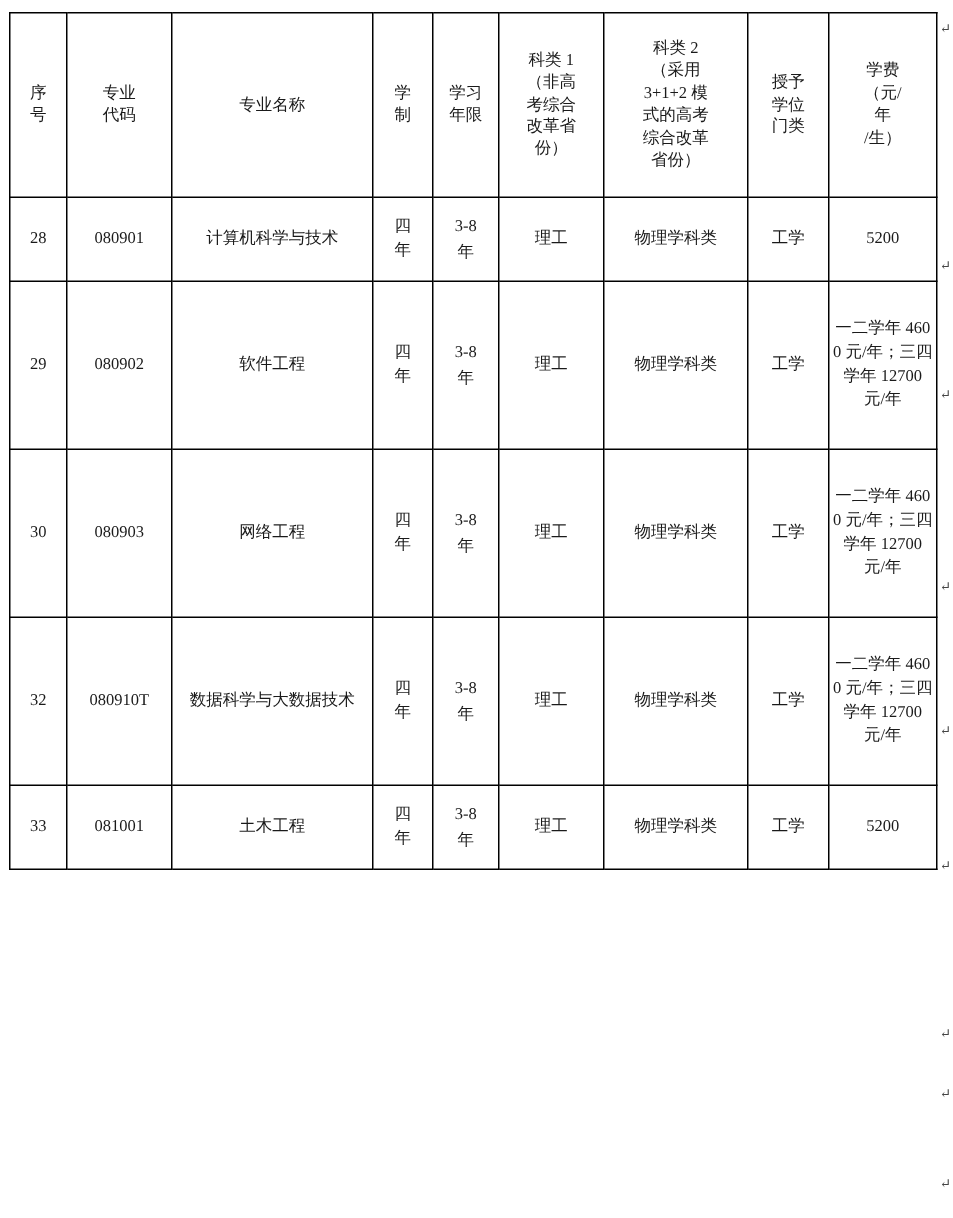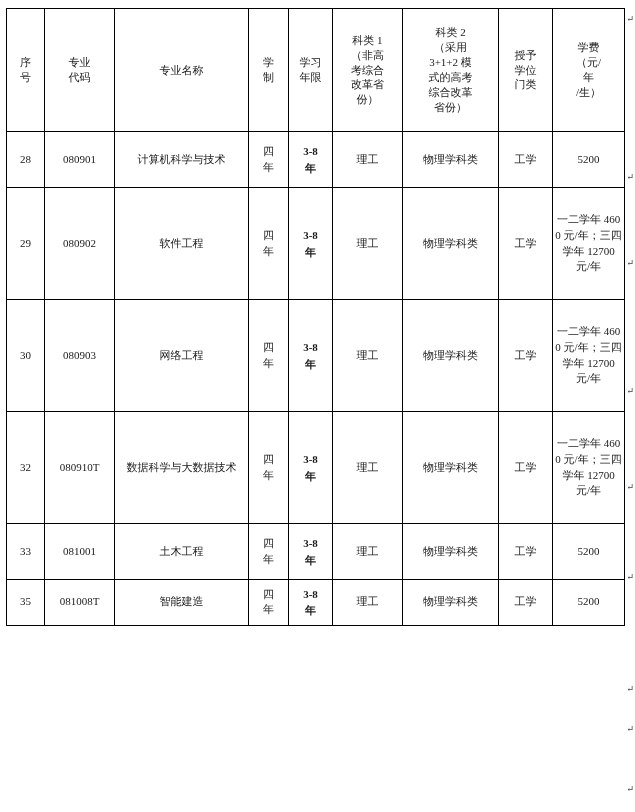--- a/index.html
+++ b/index.html
@@ -91,21 +91,20 @@
     font-size: 10.5px;
     line-height: 1.5;
     padding: 2px 3px;
     margin-left: 24px;
   }
   td.years .yv {
     display: block;
     width: 2.2em;
     margin: 0 auto;
     line-height: 1.5;
-    font-weight: bold;
   }
   td.sys .sv {
     display: block;
     width: 1.3em;
     margin: 4px auto;
     line-height: 1.4;
   }
   td.deg .dv {
     display: block;
     width: 2.4em;
@@ -278,37 +277,20 @@
           </td>
         <td>理工</td>
         <td>物理学科类</td>
         <td class="deg">
             <span class="dv">工学</span>
           </td>
         <td class="fee">5200</td>
       </tr>
 
 
-      <tr style="height:40px">
-        <td class="seq">35</td>
-        <td class="code">081008T</td>
-        <td class="name">智能建造</td>
-        <td class="sys">
-            <span class="sv">四年</span>
-          </td>
-        <td class="years">
-            <span class="yv">3-8 年</span>
-          </td>
-        <td>理工</td>
-        <td>物理学科类</td>
-        <td class="deg">
-            <span class="dv">工学</span>
-          </td>
-        <td class="fee">5200</td>
-      </tr>
 
     </tbody>
   </table>
 
   <div class="edge-marks">
     <span style="top:14px">↵</span>
     <span style="top:172px">↵</span>
     <span style="top:258px">↵</span>
     <span style="top:386px">↵</span>
     <span style="top:482px">↵</span>

